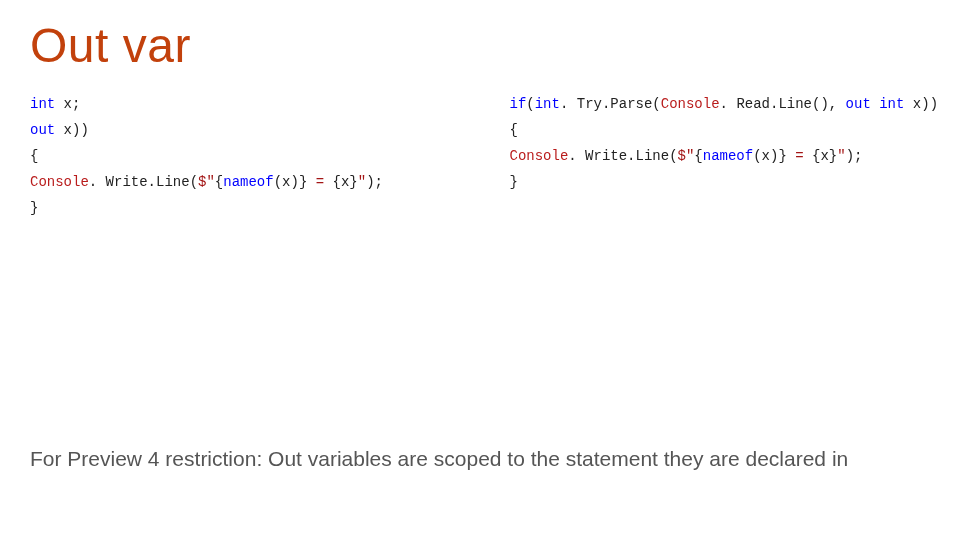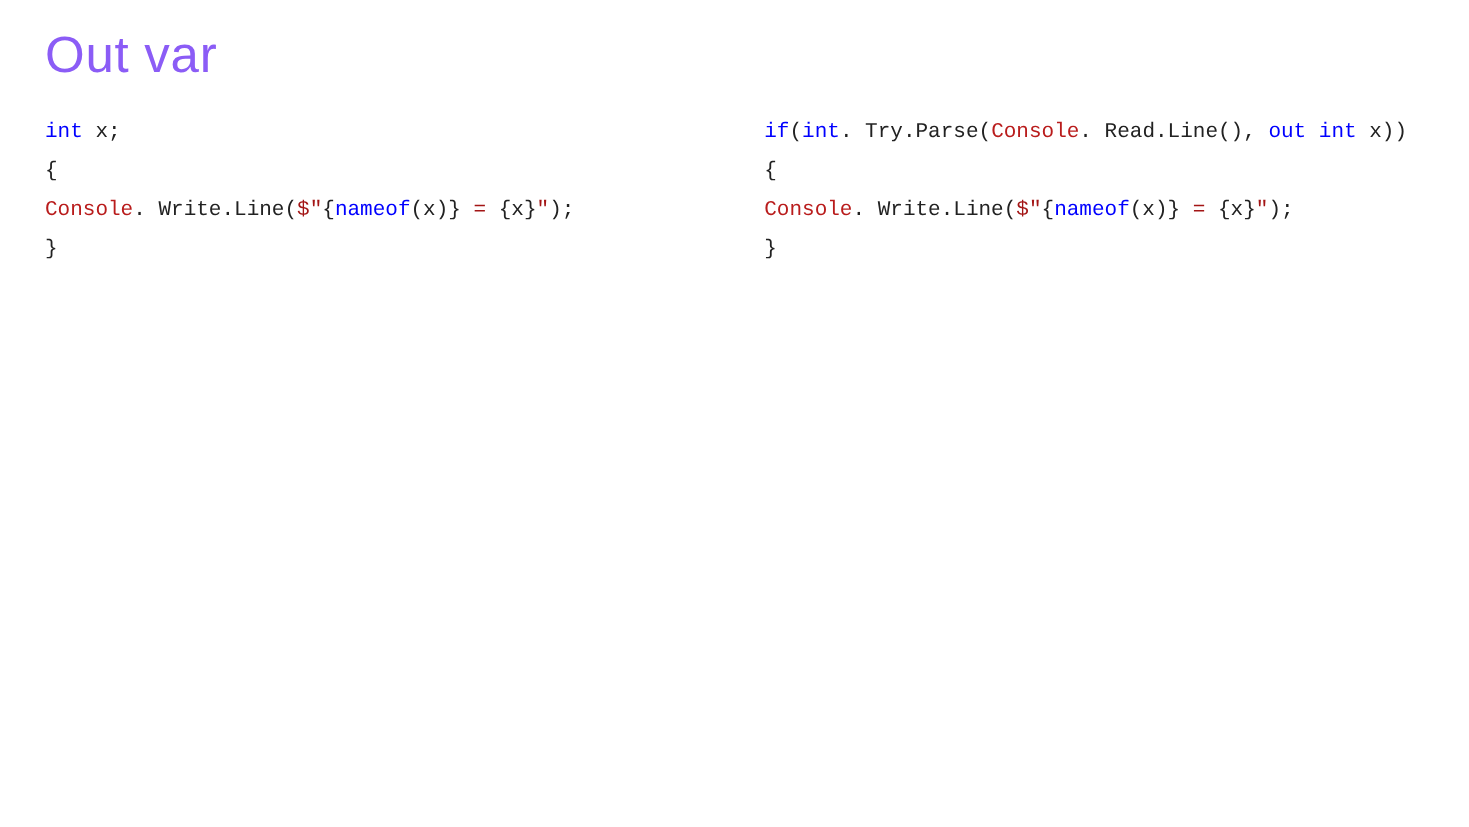--- a/index.html
+++ b/index.html
@@ -12,23 +12,23 @@
     overflow: hidden;
   }
   .slide {
     position: relative;
     width: 100%;
     height: 100%;
     box-sizing: border-box;
     padding: 18px 30px 0 30px;
   }
   .title {
-    font-size: 34px;
+    font-size: 48px;
     font-weight: 300;
-    color: #8b5cf6;
+    color: #c2410c;
     margin: 0 0 18px 0;
     letter-spacing: 0.5px;
   }
   .cols {
     display: flex;
     flex-direction: row;
     gap: 40px;
   }
   .col {
     flex: 1;
@@ -59,20 +59,23 @@
 
   <h1 class="title">Out var</h1>
 
   <div class="cols">
 
     <div class="col">
       <div>
         <span class="kw">int</span><span class="plain"> x;</span>
       </div>
       <div>
+        <span class="kw">out</span><span class="plain"> x))</span>
+      </div>
+      <div>
         <span class="plain">{</span>
       </div>
       <div>
         <span class="plain">   </span><span class="typ">Console</span><span class="plain">. Write.Line(</span><span class="str">$"</span><span class="plain">{</span><span class="kw">nameof</span><span class="plain">(x)}</span><span class="str"> = </span><span class="plain">{x}</span><span class="str">"</span><span class="plain">);</span>
       </div>
       <div>
         <span class="plain">}</span>
       </div>
     </div>
 
@@ -86,13 +89,14 @@
       <div>
         <span class="plain">   </span><span class="typ">Console</span><span class="plain">. Write.Line(</span><span class="str">$"</span><span class="plain">{</span><span class="kw">nameof</span><span class="plain">(x)}</span><span class="str"> = </span><span class="plain">{x}</span><span class="str">"</span><span class="plain">);</span>
       </div>
       <div>
         <span class="plain">}</span>
       </div>
     </div>
 
   </div>
 
+  <div class="footer">For Preview 4 restriction: Out variables are scoped to the statement they are declared in</div>
 </div>
 
 </body></html>

